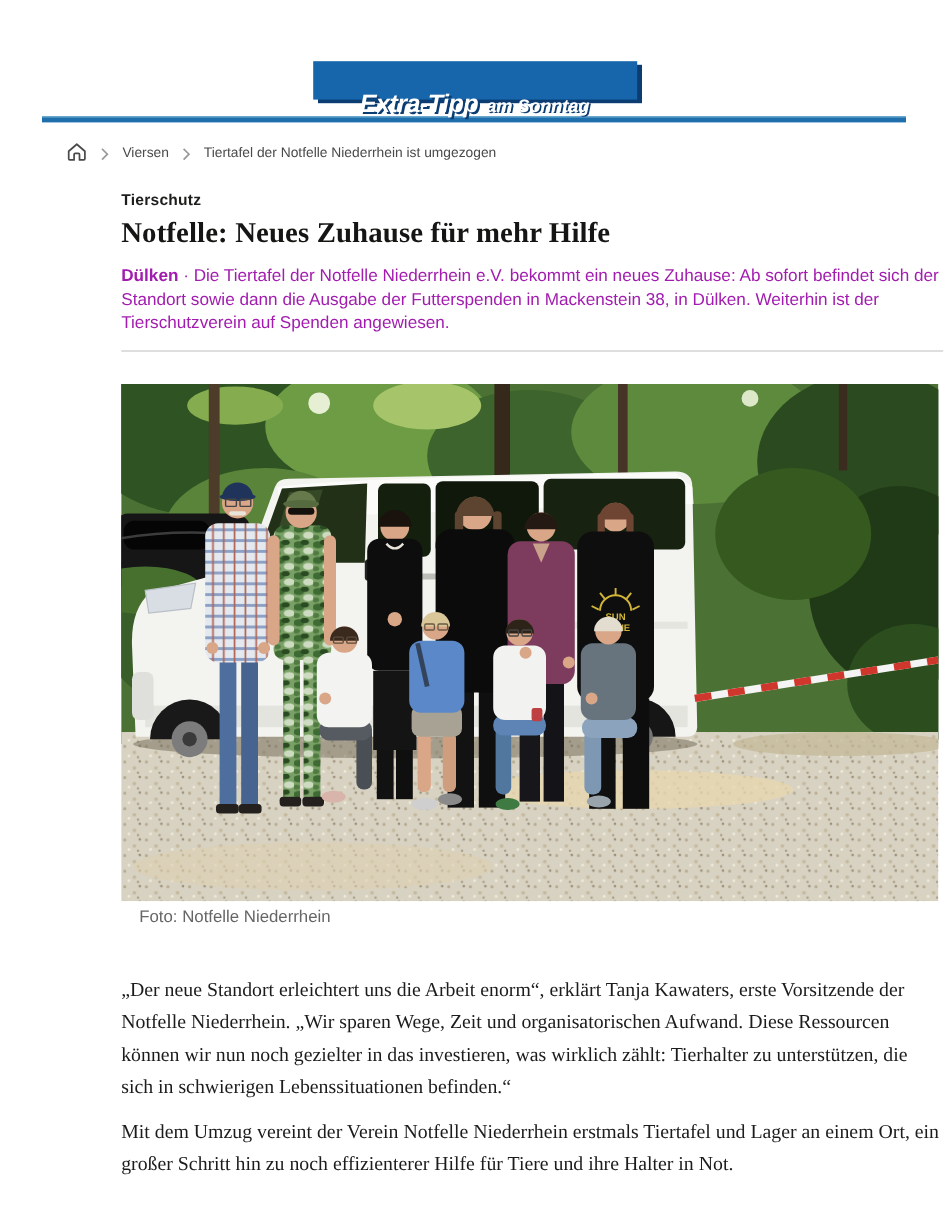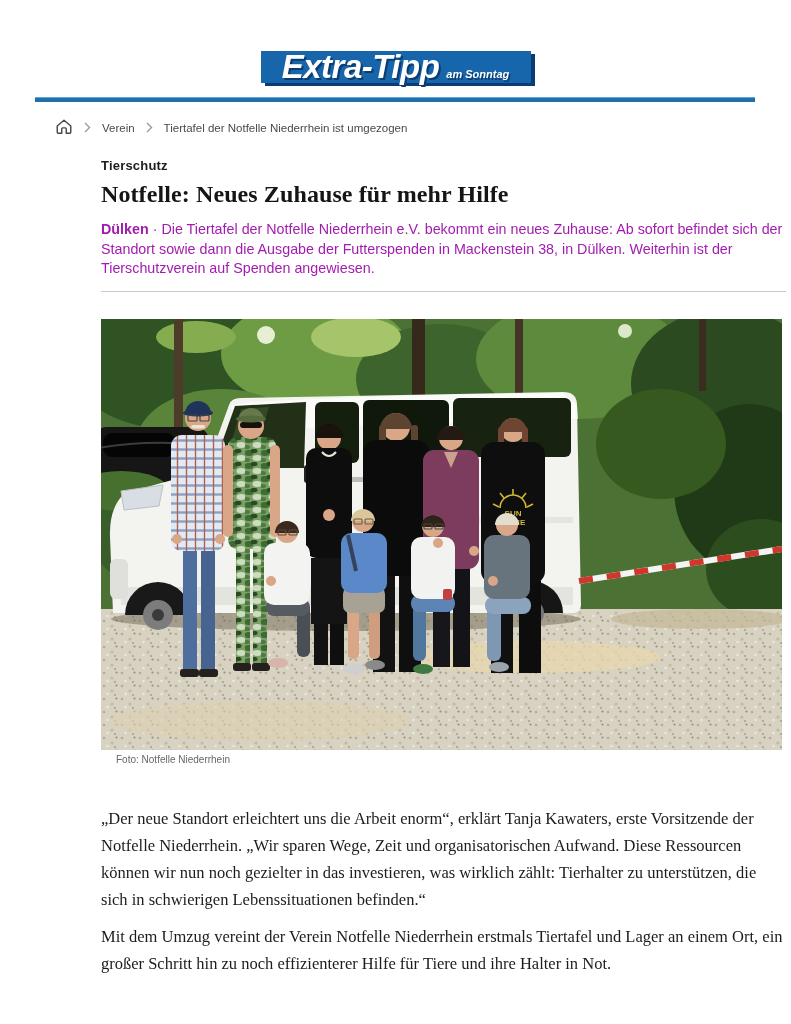--- a/index.html
+++ b/index.html
@@ -8,25 +8,25 @@
     font-family:"Liberation Sans",sans-serif;color:#1d1d1b;
   }
   
   .masthead{padding-top:51px;display:flex;justify-content:center;}
   .logo-box{
     background:#1766ab;width:270px;height:32px;
     box-shadow:4px 3px 0 #0b3c72;
     display:flex;align-items:baseline;justify-content:center;gap:7px;
   }
   .logo-main{
-    color:#fff;font-style:italic;font-weight:bold;font-size:33px;line-height:32px;
-    letter-spacing:-0.5px;text-shadow:2px 2px 0 #0b3c72;
+    color:#fff;font-style:italic;font-weight:bold;font-size:21px;line-height:32px;
+    letter-spacing:-0.5px;text-shadow:2px 2px 0 #0b3c72;margin-top:20px;
   }
   .logo-sub{
-    color:#fff;font-style:italic;font-weight:bold;font-size:11px;
+    color:#fff;font-style:italic;font-weight:bold;font-size:15px;
     text-shadow:1.5px 1.5px 0 #0b3c72;
   }
   .top-rule{
     margin:14px 0 0 35px;width:720px;height:5px;
     background:#1f6fad;border-top:1px solid #64a6ce;box-sizing:border-box;
   }
   
   .breadcrumb{
     margin:16px 0 0 55px;display:flex;align-items:center;gap:11px;
     font-size:11.5px;color:#4a4a4a;
@@ -41,21 +41,21 @@
     font-size:24px;font-weight:bold;color:#151513;letter-spacing:0.1px;
   }
   .lead{margin:12px 0 0;font-size:14.3px;line-height:19.5px;color:#a21caf;}
   .lead strong{font-weight:bold;}
   .divider{margin:12px 0 0;border:0;border-top:1px solid #c9c9c9;}
   .meta{margin-top:12px;font-size:12.5px;color:#3a3a3a;}
   
   figure{margin:27px 0 0;}
   .photo{display:block;}
   figcaption{margin:9px 0 0 15px;font-size:11.5px;color:#2a2a2a;}
-  .credit{margin:4px 0 0 15px;font-size:10px;color:#666;}
+  .credit{margin:4px 0 0 15px;font-size:14px;color:#666;}
   
   .article-body{
     margin-top:40px;font-family:"Liberation Serif",serif;
     font-size:16.5px;line-height:27px;color:#1c1c1c;
   }
   .article-body p{margin:0 0 10px;}
 </style>
 </head>
 <body>
 
@@ -72,21 +72,21 @@
   <span>
     <svg width="18" height="17" viewBox="0 0 20 18" fill="none" stroke="#4a4a4a" stroke-width="1.6" stroke-linejoin="round" stroke-linecap="round">
       <path d="M2.5 8.5 L10 2 L17.5 8.5 V15.5 Q17.5 16.5 16.5 16.5 H12.5 V11.5 Q12.5 10.5 11.5 10.5 H8.5 Q7.5 10.5 7.5 11.5 V16.5 H3.5 Q2.5 16.5 2.5 15.5 Z"></path>
     </svg>
   </span>
   <span class="crumb-sep">
     <svg width="7" height="11" viewBox="0 0 7 11" fill="none" stroke="#9a9a9a" stroke-width="1.4">
         <polyline points="1,1 5.5,5.5 1,10"></polyline>
       </svg>
   </span>
-  <span class="crumb-link">Verein</span>
+  <span class="crumb-link">Viersen</span>
   <span class="crumb-sep">
     <svg width="7" height="11" viewBox="0 0 7 11" fill="none" stroke="#9a9a9a" stroke-width="1.4">
         <polyline points="1,1 5.5,5.5 1,10"></polyline>
       </svg>
   </span>
   <span>Tiertafel der Notfelle Niederrhein ist umgezogen</span>
 </nav>
 
 <article class="article">
   <div class="kicker">Tierschutz</div>

